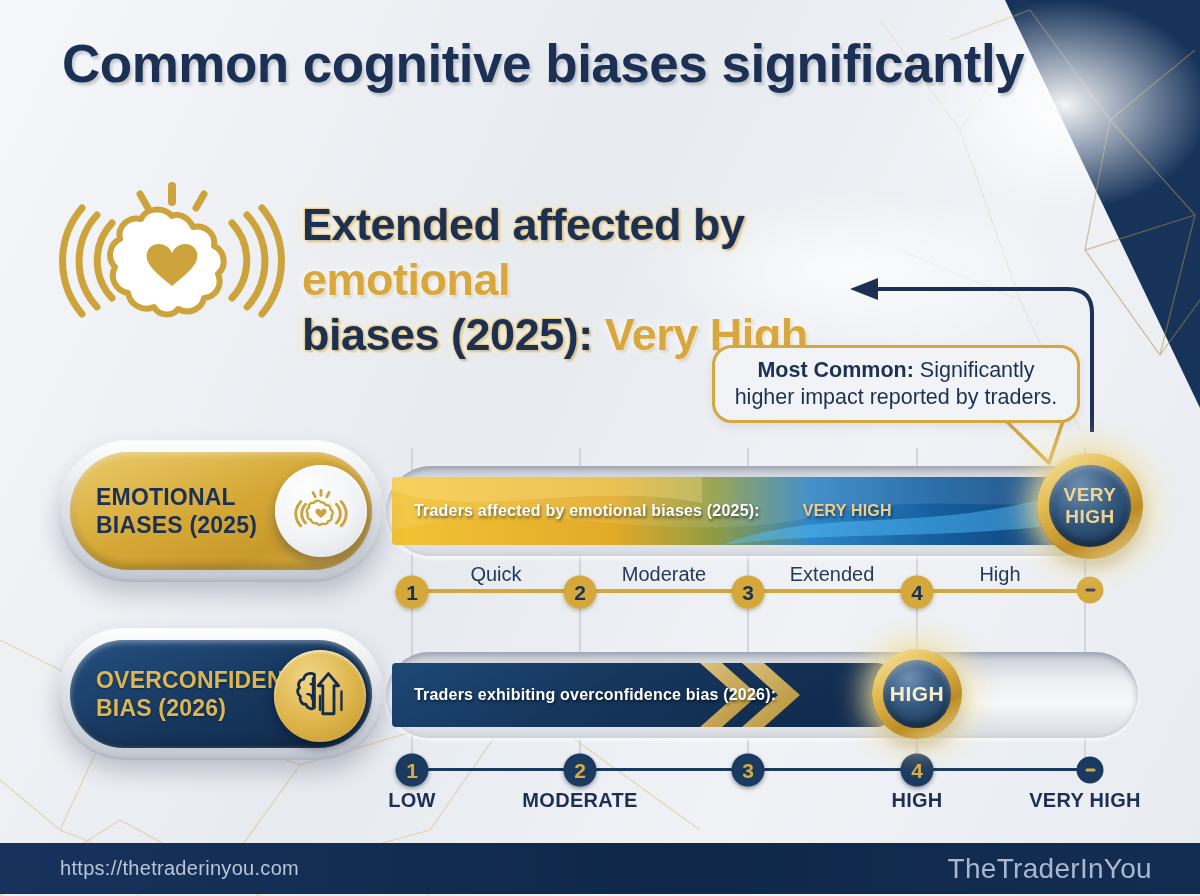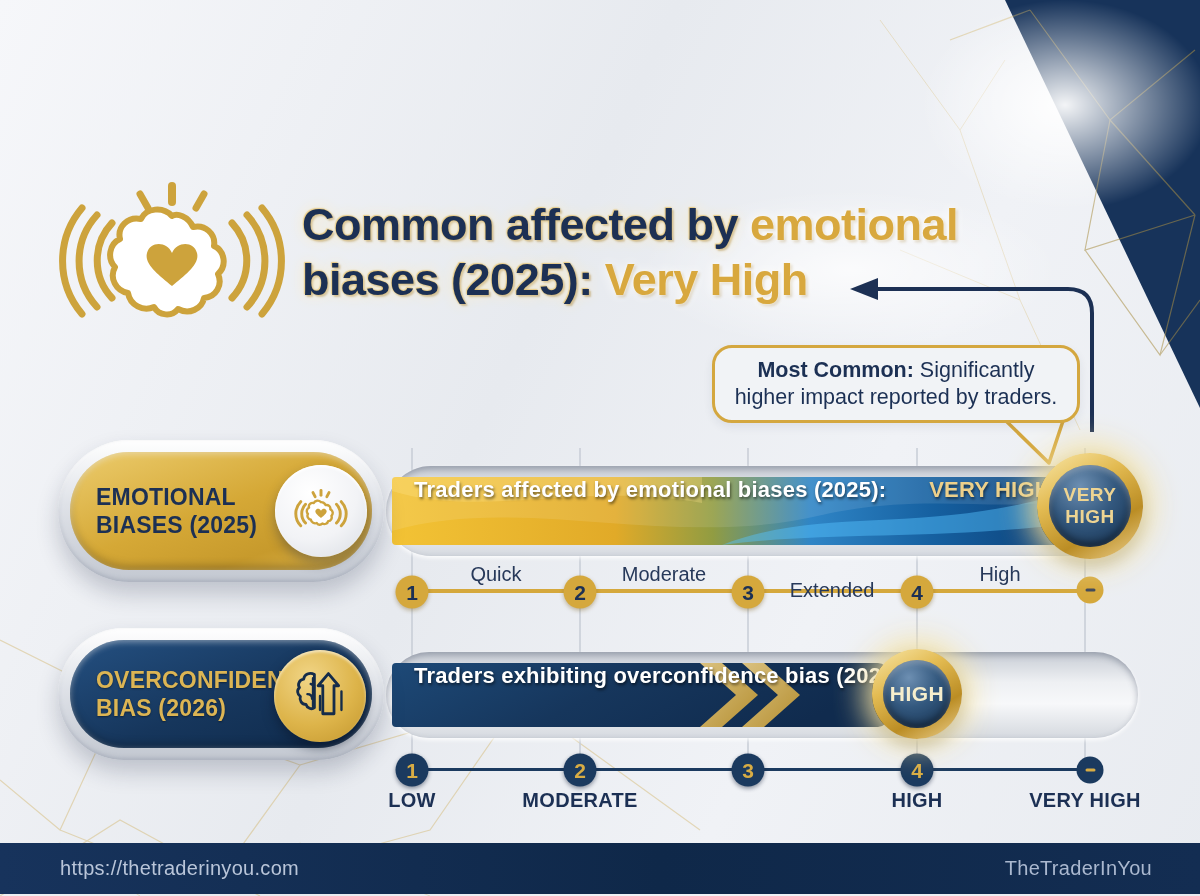--- a/index.html
+++ b/index.html
@@ -96,22 +96,22 @@
     position:absolute; left:386px; width:752px; border-radius:46px;
     background:linear-gradient(180deg,#c7ccd4 0%,#eef0f3 35%,#f7f8fa 60%,#d5d9df 100%);
     box-shadow:inset 0 3px 6px rgba(90,100,120,.45), 0 2px 4px rgba(255,255,255,.9);
     z-index:2;
   }
   .bar{
     position:absolute; z-index:3; overflow:hidden;
   }
   .bar-text{
     position:absolute; left:22px; top:0; height:100%;
-    display:flex; align-items:flex-start;
-    font-size:22px; font-weight:bold; color:#ffffff; letter-spacing:0.2px;
+    display:flex; align-items:center;
+    font-size:16px; font-weight:bold; color:#ffffff; letter-spacing:0.2px;
     text-shadow:1px 2px 3px rgba(0,0,0,.55);
     white-space:nowrap; z-index:4;gap:35px;
   }
   .bar-text .gval{ color:#ecd08b; padding-left:8px; }
 
   .badge{
     position:absolute; border-radius:50%; z-index:6;
     display:flex; align-items:center; justify-content:center;
     background:linear-gradient(150deg,#f9e8ab 0%,#e3bb52 35%,#bb8d24 68%,#eed291 100%);
     box-shadow:0 0 30px 8px rgba(244,226,160,.95), 0 6px 14px rgba(20,30,60,.35);
@@ -154,21 +154,21 @@
   }
 
   
   .footer{
     position:absolute; left:0; top:843px; width:1200px; height:51px;
     background:linear-gradient(90deg,#17335c 0%,#0f2849 55%,#132d52 100%);
     display:flex; align-items:center; justify-content:space-between;
     padding:0 48px 0 60px; z-index:8;
   }
   .footer .url{ color:#b9c5d9; font-size:20px; letter-spacing:0.3px; }
-  .footer .brand{ color:#aab8cf; font-size:20px; letter-spacing:0.3px; }
+  .footer .brand{ color:#aab8cf; font-size:28px; letter-spacing:0.3px; }
 
   .arrow-svg, .mesh-svg{ position:absolute; left:0; top:0; pointer-events:none; }
 </style>
 </head>
 <body>
 
 <div class="canvas">
 
   <svg class="bg-svg" width="1200" height="896" viewBox="0 0 1200 896">
     <polygon points="1005,0 1200,0 1200,408" fill="#17335a"></polygon>
@@ -192,40 +192,41 @@
       <polyline points="880,20 960,130 1005,60"></polyline>
       <polyline points="960,130 1020,300 1080,430"></polyline>
       <polyline points="900,250 1020,300"></polyline>
     </g>
   </svg>
 
   <div class="glow" style="left:920px; top:0px; width:290px; height:210px;"></div>
   <div class="glow" style="left:640px; top:190px; width:420px; height:160px; opacity:.8;"></div>
 
   <h1 class="title">
+    <div>Common cognitive biases significantly</div>
   </h1>
 
   <svg class="abs" style="left:52px; top:178px;" width="240" height="160" viewBox="0 0 240 160">
     <g stroke="#cda33c" stroke-width="7" fill="none" stroke-linecap="round">
       <path d="M60,45 a55,55 0 0 0 0,75"></path>
       <path d="M45,37 a68,68 0 0 0 0,92"></path>
       <path d="M30,30 a82,82 0 0 0 0,106"></path>
       <path d="M180,45 a55,55 0 0 1 0,75"></path>
       <path d="M195,37 a68,68 0 0 1 0,92"></path>
       <path d="M210,30 a82,82 0 0 1 0,106"></path>
       <path d="M120,8 v16" stroke-width="8"></path>
       <path d="M88,16 l8,14" stroke-width="7"></path>
       <path d="M152,16 l-8,14" stroke-width="7"></path>
     </g>
     <path d="M120,38 c-9,-10 -26,-8 -31,3 c-13,-3 -24,8 -21,20 c-11,5 -13,20 -5,28 c-6,11 1,24 13,26 c2,12 15,19 26,14 c5,9 18,10 24,2 c11,6 24,0 26,-11 c12,-1 19,-13 14,-24 c9,-8 7,-23 -4,-28 c2,-12 -9,-22 -21,-19 c-5,-11 -16,-14 -21,-11 z" fill="#ffffff" stroke="#cda33c" stroke-width="6" stroke-linejoin="round"></path>
     <path d="M120,75 c5,-12 22,-12 25,0 c3,11 -12,22 -25,33 c-13,-11 -28,-22 -25,-33 c3,-12 20,-12 25,0 z" fill="#cda33c"></path>
   </svg>
 
   <div class="subtitle">
-    <span class="navy">Common affected by </span><span class="gold">emotional</span><br>
+    <span class="navy">Extended affected by </span><span class="gold">emotional</span><br>
     <span class="navy">biases (2025): </span><span class="gold">Very High</span>
   </div>
 
   <svg class="arrow-svg" width="1200" height="896" viewBox="0 0 1200 896">
     <path d="M874,289 H1068 Q1092,289 1092,313 V432" stroke="#1c3054" stroke-width="4" fill="none"></path>
     <polygon points="850,289 878,278 878,300" fill="#1c3054"></polygon>
     <path d="M1003,418 L1049,463 L1064,418" fill="#f1f3f6" stroke="#d4a73f" stroke-width="3.5" stroke-linejoin="round"></path>
   </svg>
 
   <div class="callout">
@@ -291,21 +292,21 @@
   <div class="scale-line" style="left:412px; top:589px; width:678px; height:4px; background:#d5a83c;"></div>
   <div class="tick goldc" style="left:412px; top:592px;">1</div>
   <div class="tick goldc" style="left:580px; top:592px;">2</div>
   <div class="tick goldc" style="left:748px; top:592px;">3</div>
   <div class="tick goldc" style="left:917px; top:592px;">4</div>
   <div class="enddot" style="left:1090px; top:590px; background:#d5a83c;">
       <span class="dash" style="background:#3c4558;"></span>
     </div>
   <div class="tick-label" style="left:496px; top:563px;">Quick</div>
   <div class="tick-label" style="left:664px; top:563px;">Moderate</div>
-  <div class="tick-label" style="left:832px; top:563px;margin-top:16px;">Extended</div>
+  <div class="tick-label" style="left:832px; top:563px;">Extended</div>
   <div class="tick-label" style="left:1000px; top:563px;">High</div>
 
   <div class="track" style="top:652px; height:86px;"></div>
 
   <div class="bar" style="left:392px; top:663px; width:496px; height:64px; border-radius:4px 10px 10px 4px;">
     <svg width="496" height="64" viewBox="0 0 496 64">
       <defs>
         <linearGradient id="chev" x1="0" y1="0" x2="1" y2="1">
           <stop offset="0" stop-color="#f0d184"></stop>
           <stop offset="1" stop-color="#c79a2e"></stop>

